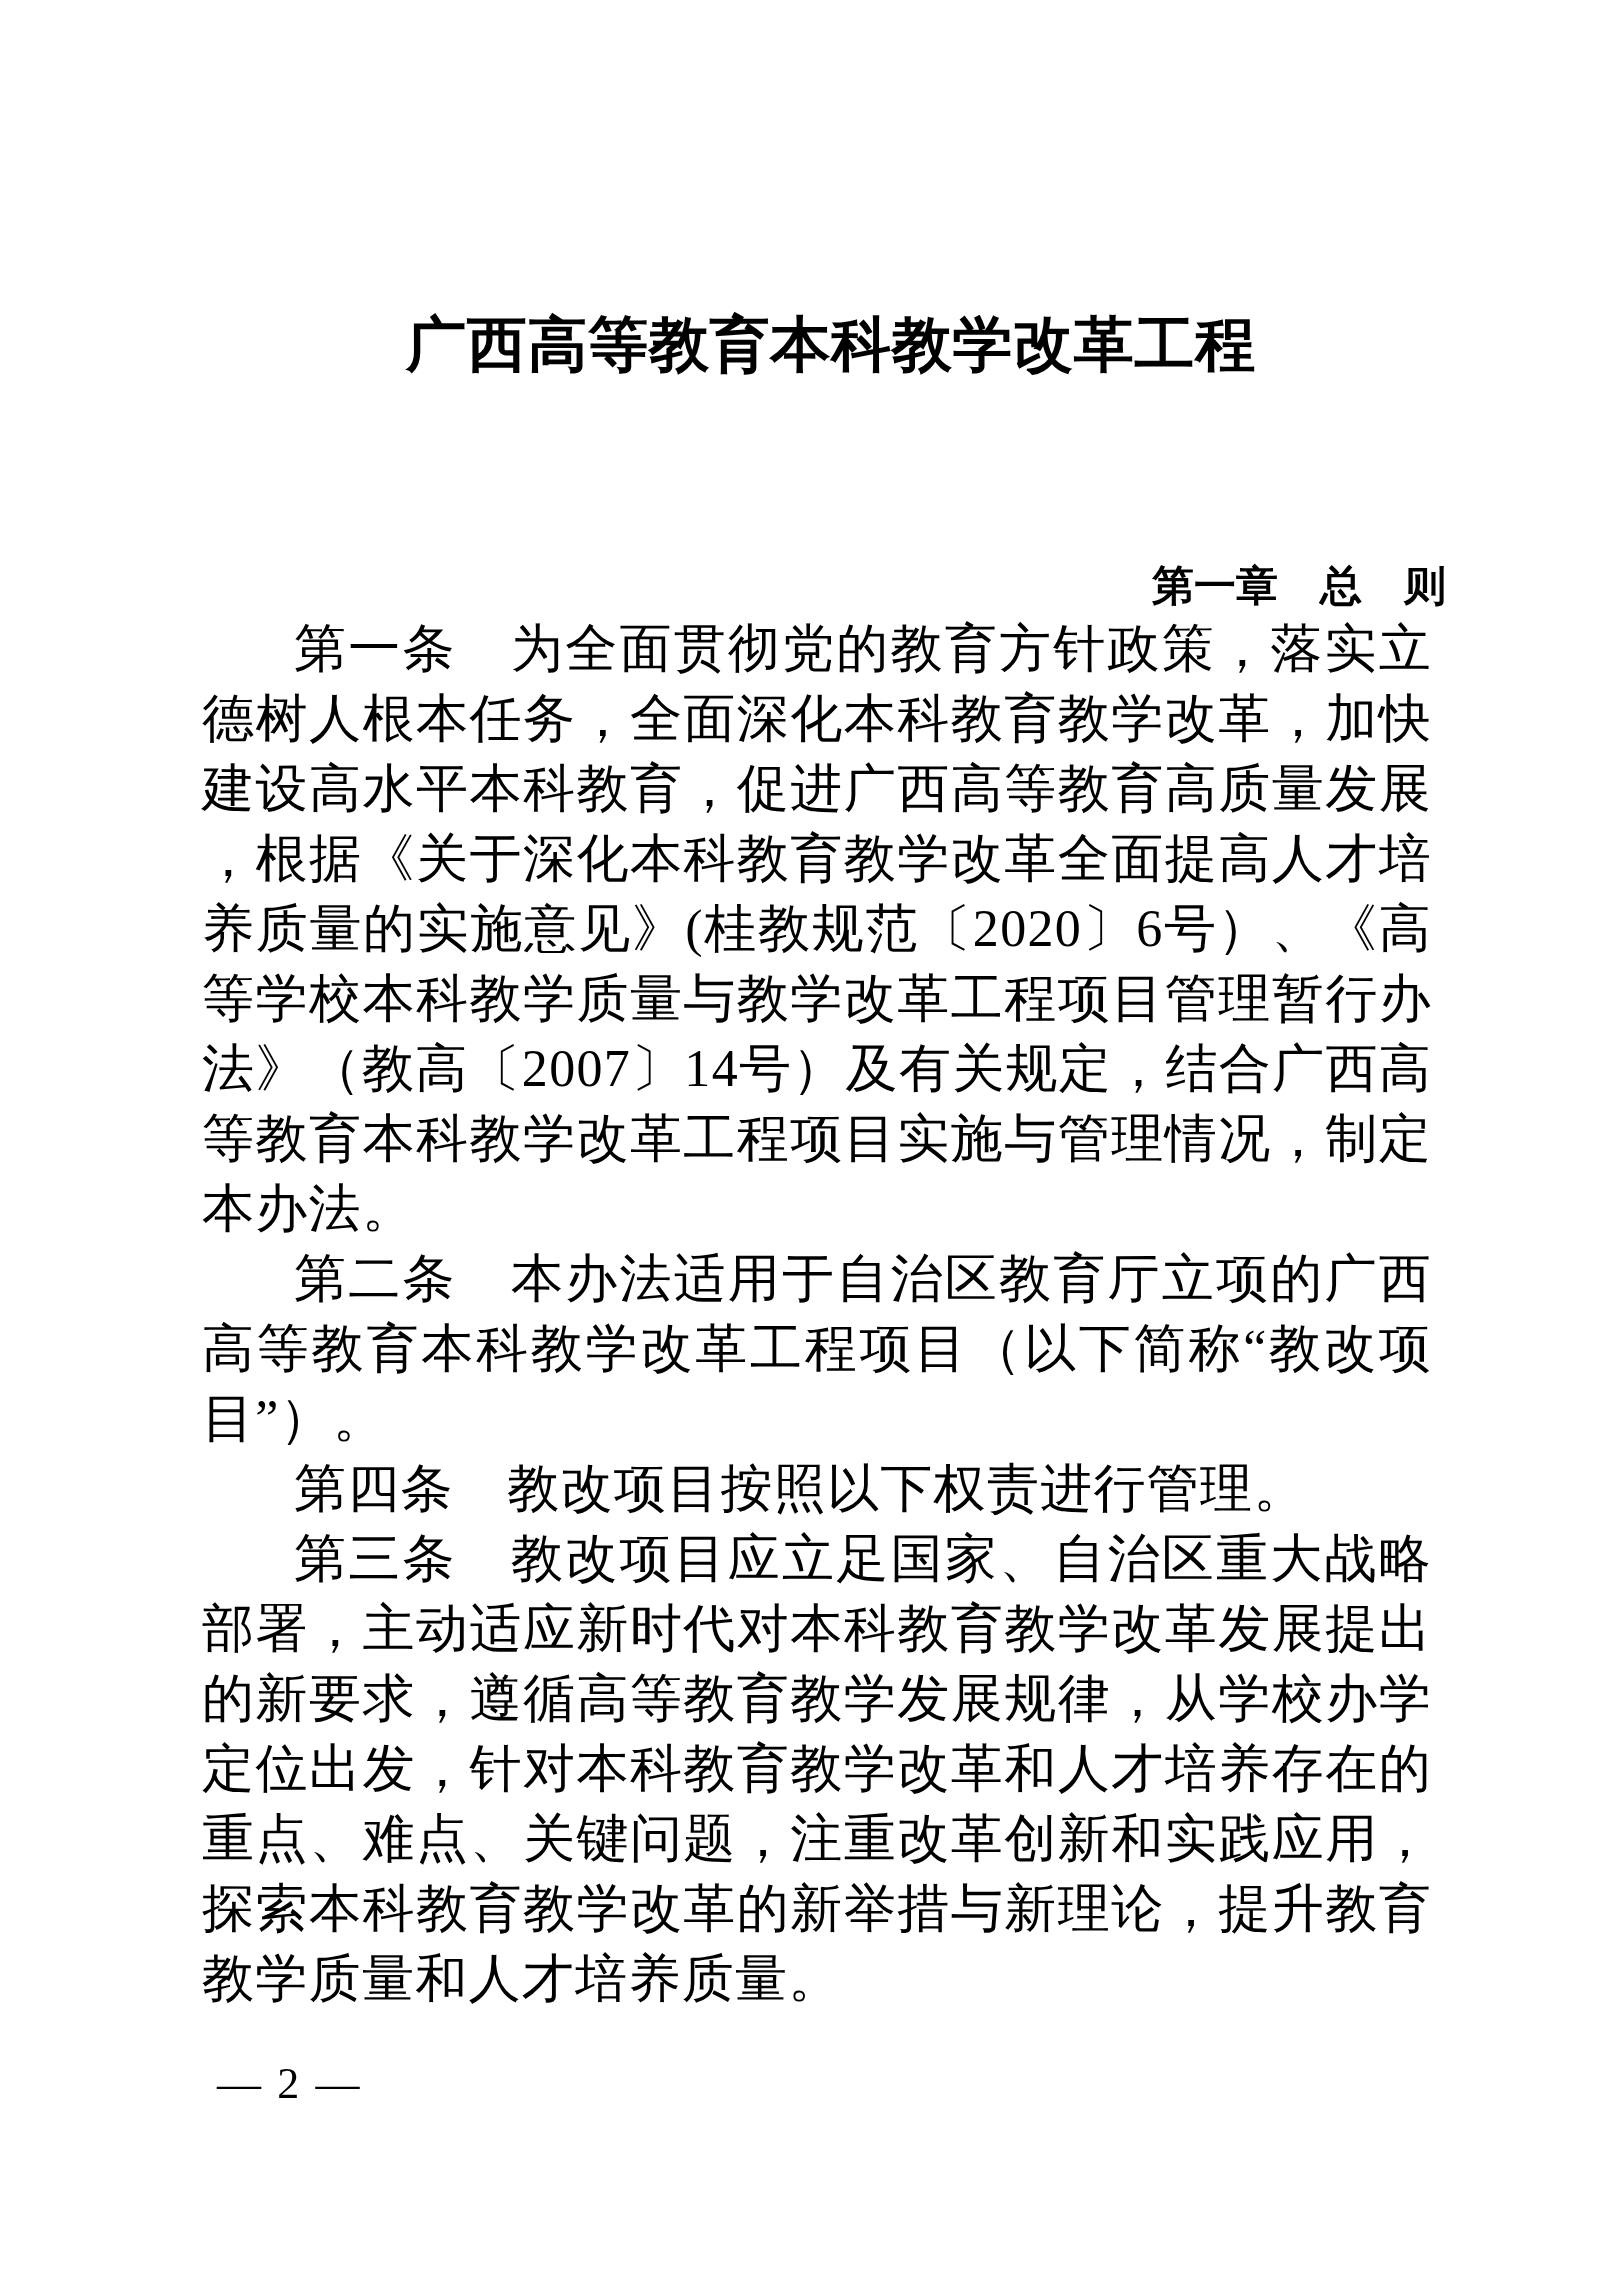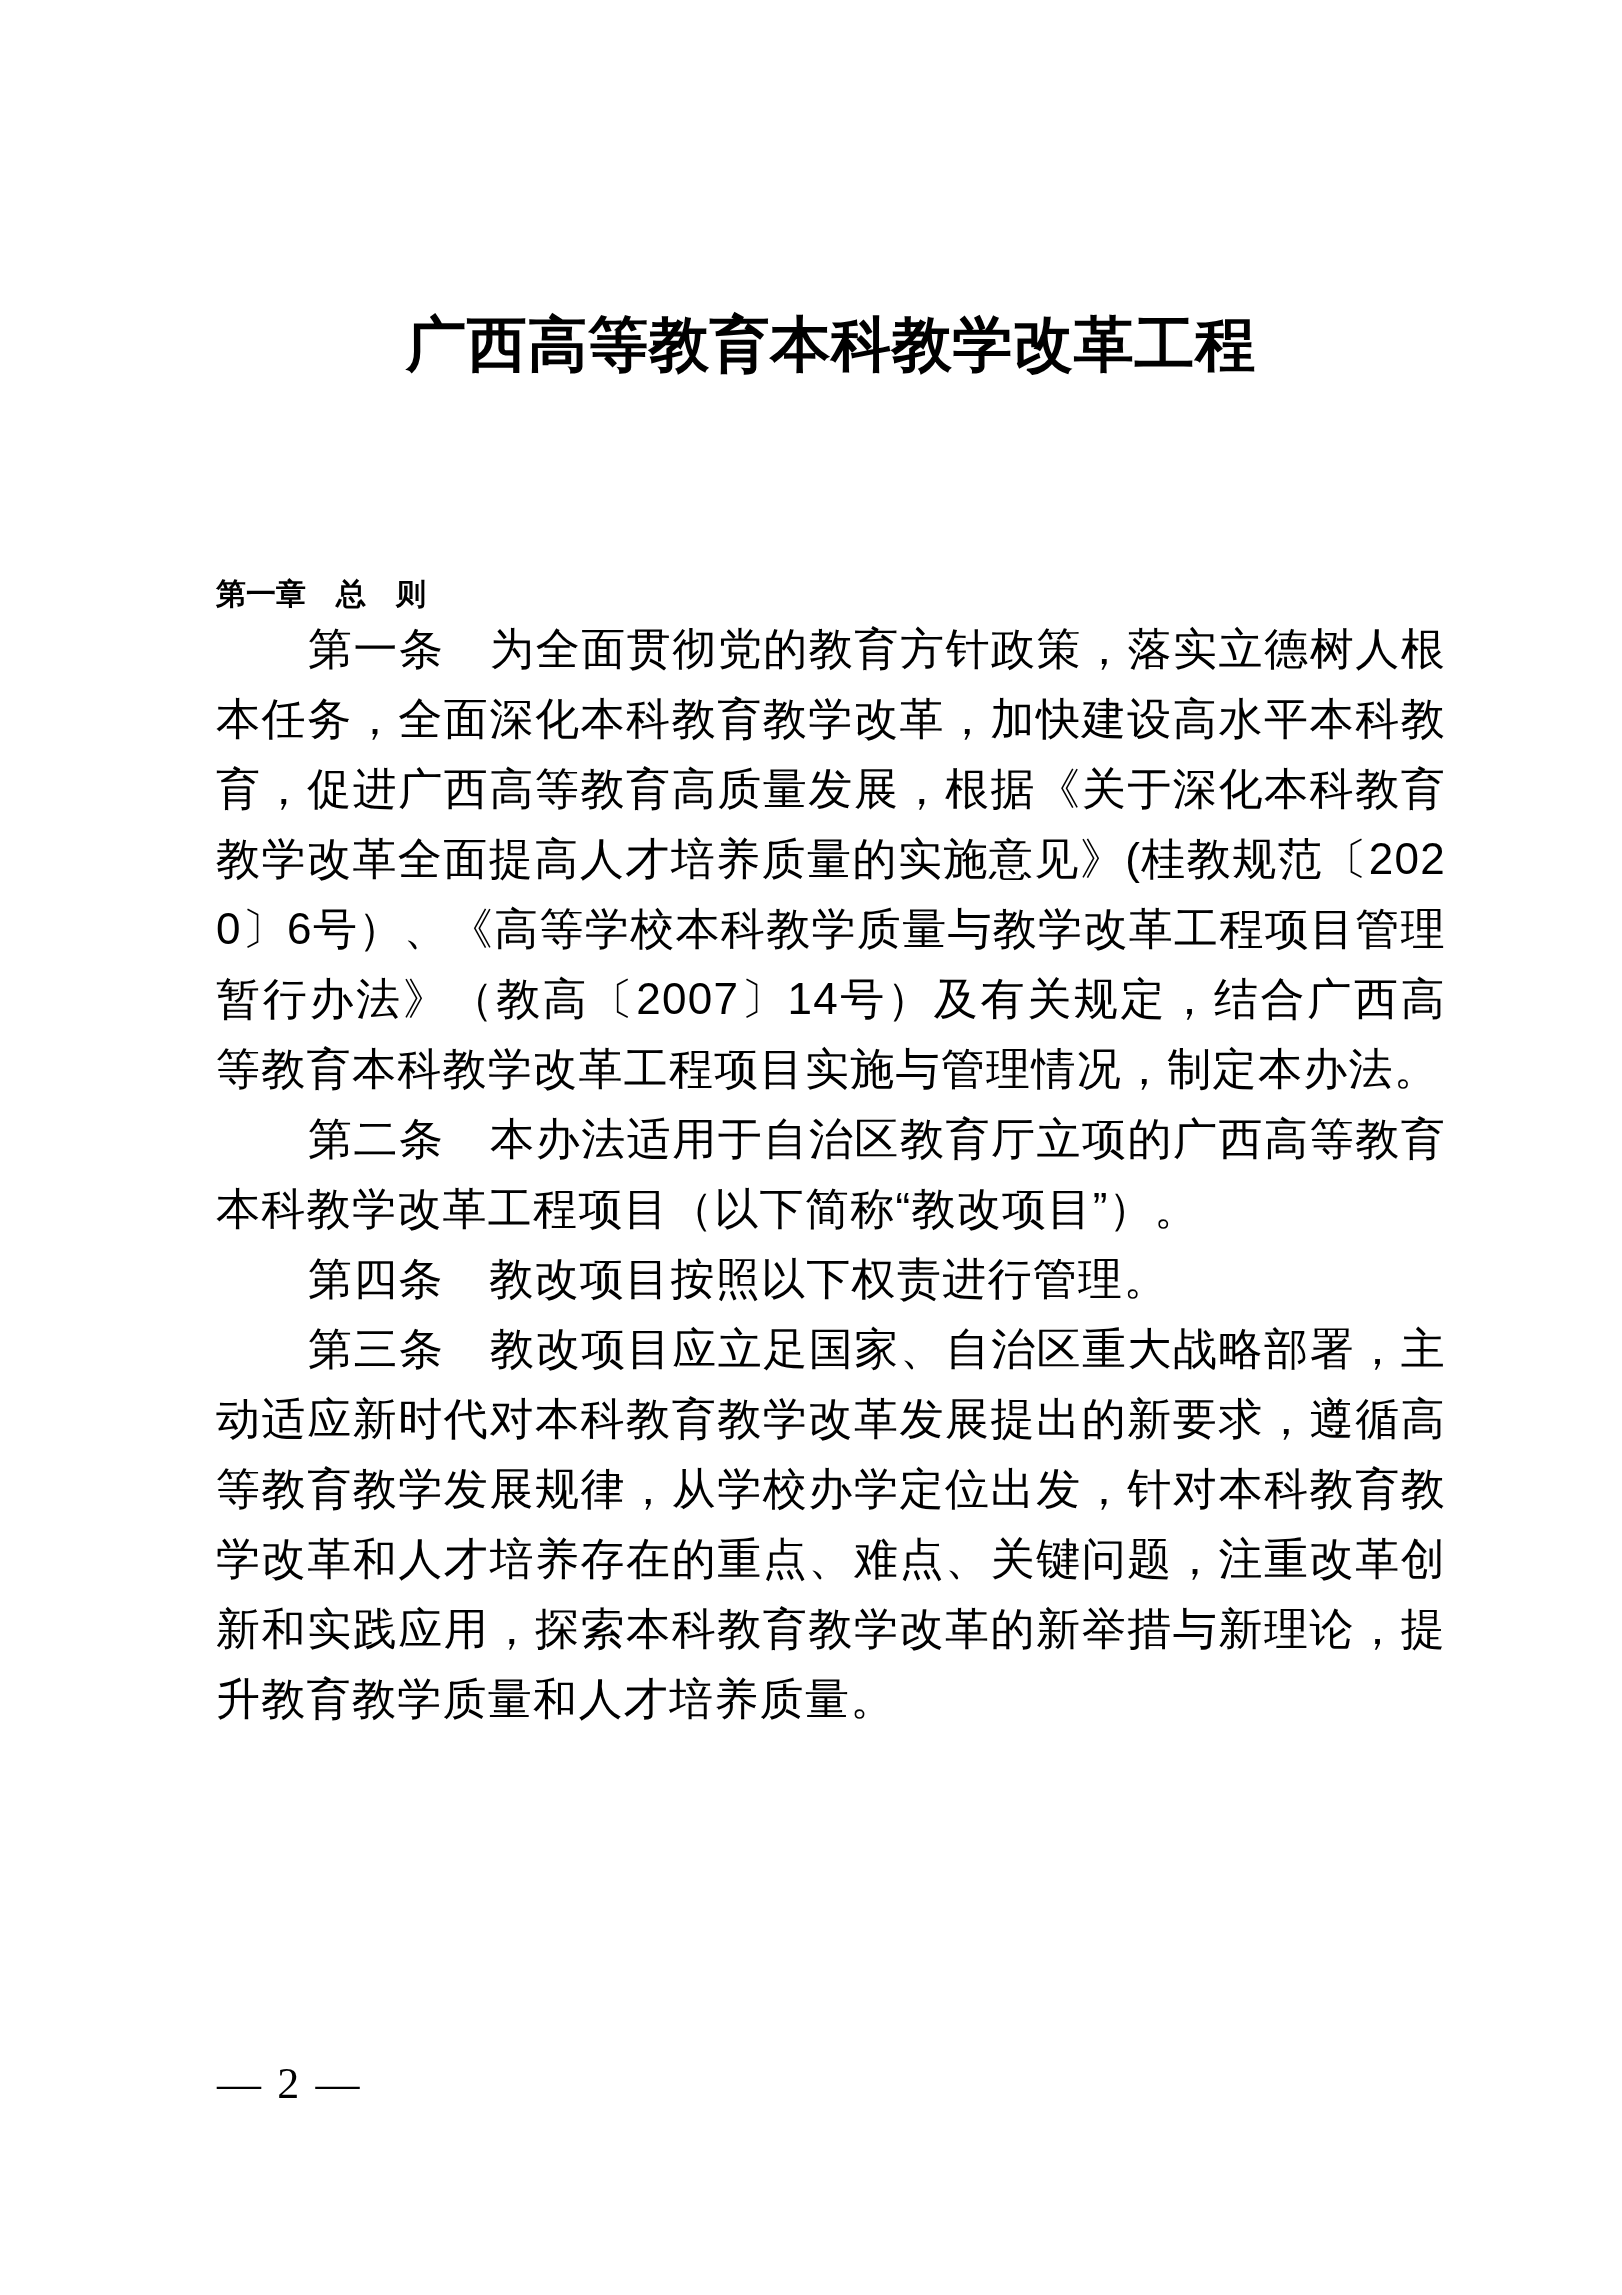--- a/index.html
+++ b/index.html
@@ -26,35 +26,34 @@
     font-size: 60px;
     line-height: 99px;
     letter-spacing: 0.7px;
     white-space: nowrap;
   }
   .chapter-heading {
     position: absolute;
     left: 216px;
     top: 553px;
     width: 1230px;
-    text-align: left;
+    text-align: right;
     font-family: "Liberation Sans", "DejaVu Sans", sans-serif;
     font-weight: bold;
-    font-size: 30px;
+    font-size: 42px;
     line-height: 65px;
     white-space: nowrap;
-    margin-top: 8px;
   }
   .body-text {
     position: absolute;
-    left: 216px;
+    left: 202px;
     top: 614px;
     width: 1230px;
-    font-family: Liberation Sans, sans-serif;
-    font-size: 44px;
+    font-family: Liberation Serif, serif;
+    font-size: 52px;
     line-height: 70px;
     letter-spacing: 1.3px;
     text-align: justify;
     text-justify: inter-character;
   }
   .body-text p {
     margin: 0;
     padding: 0;
     text-indent: 92px;
     word-break: break-all;

